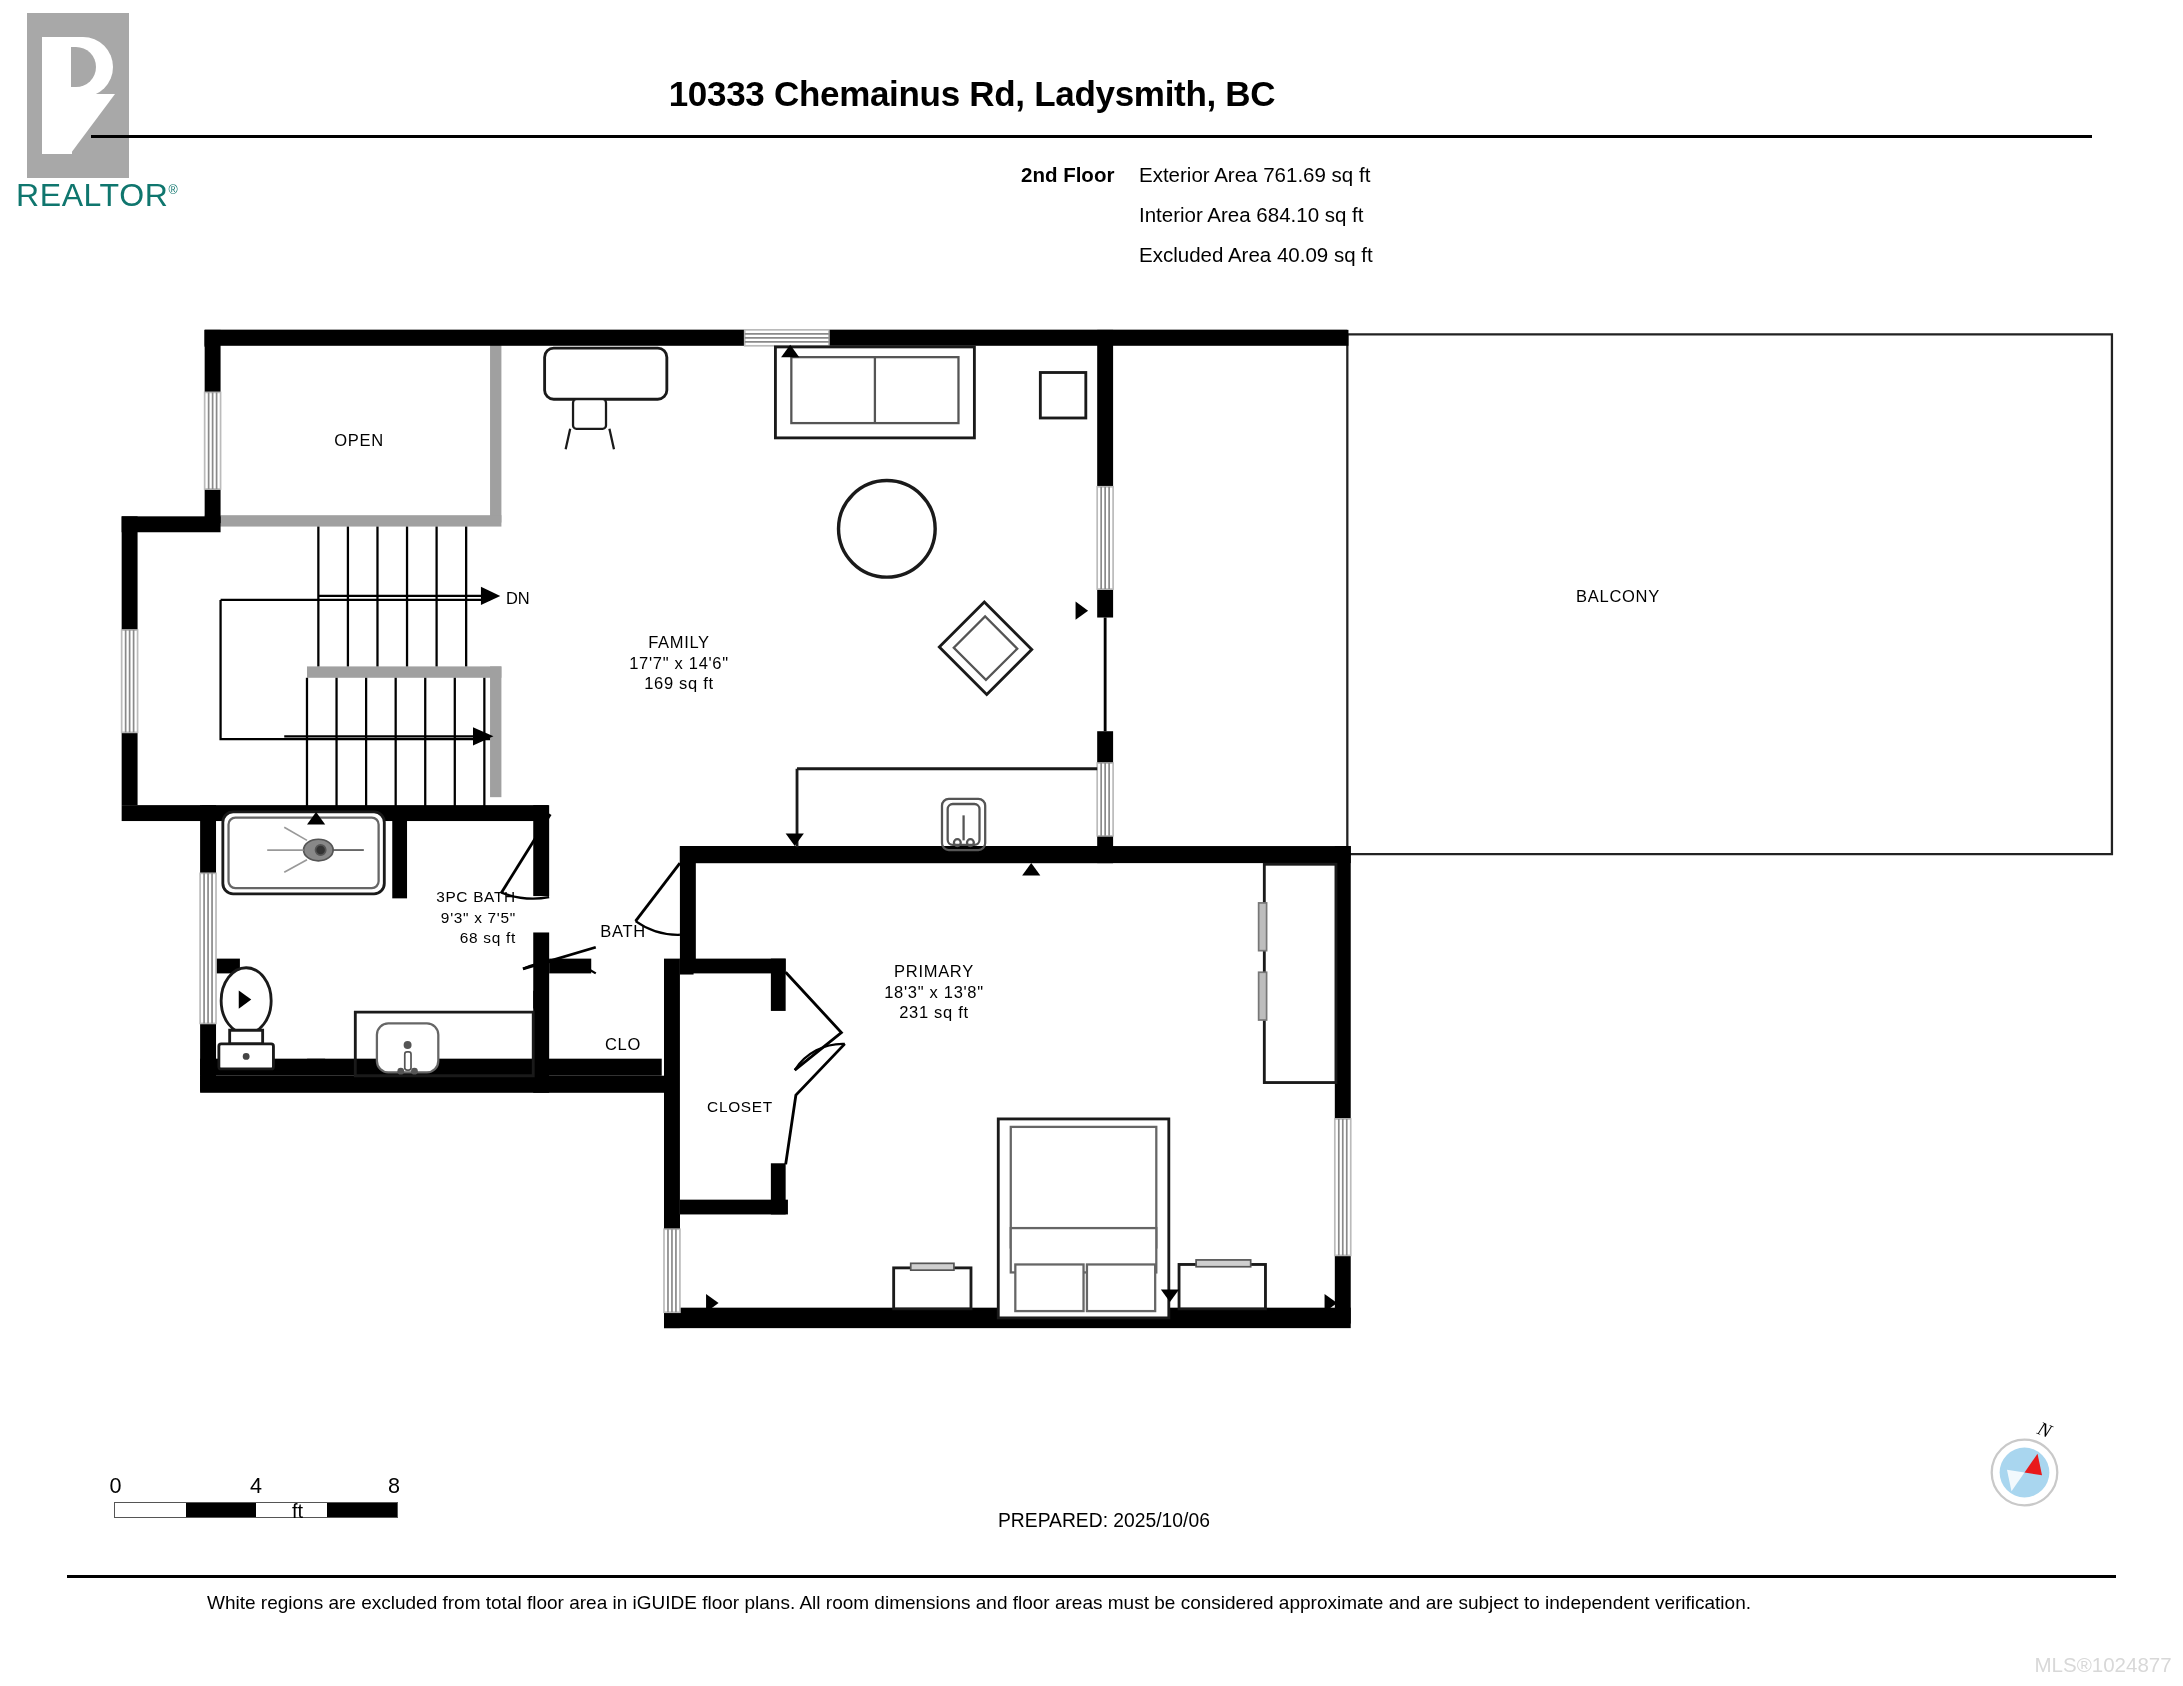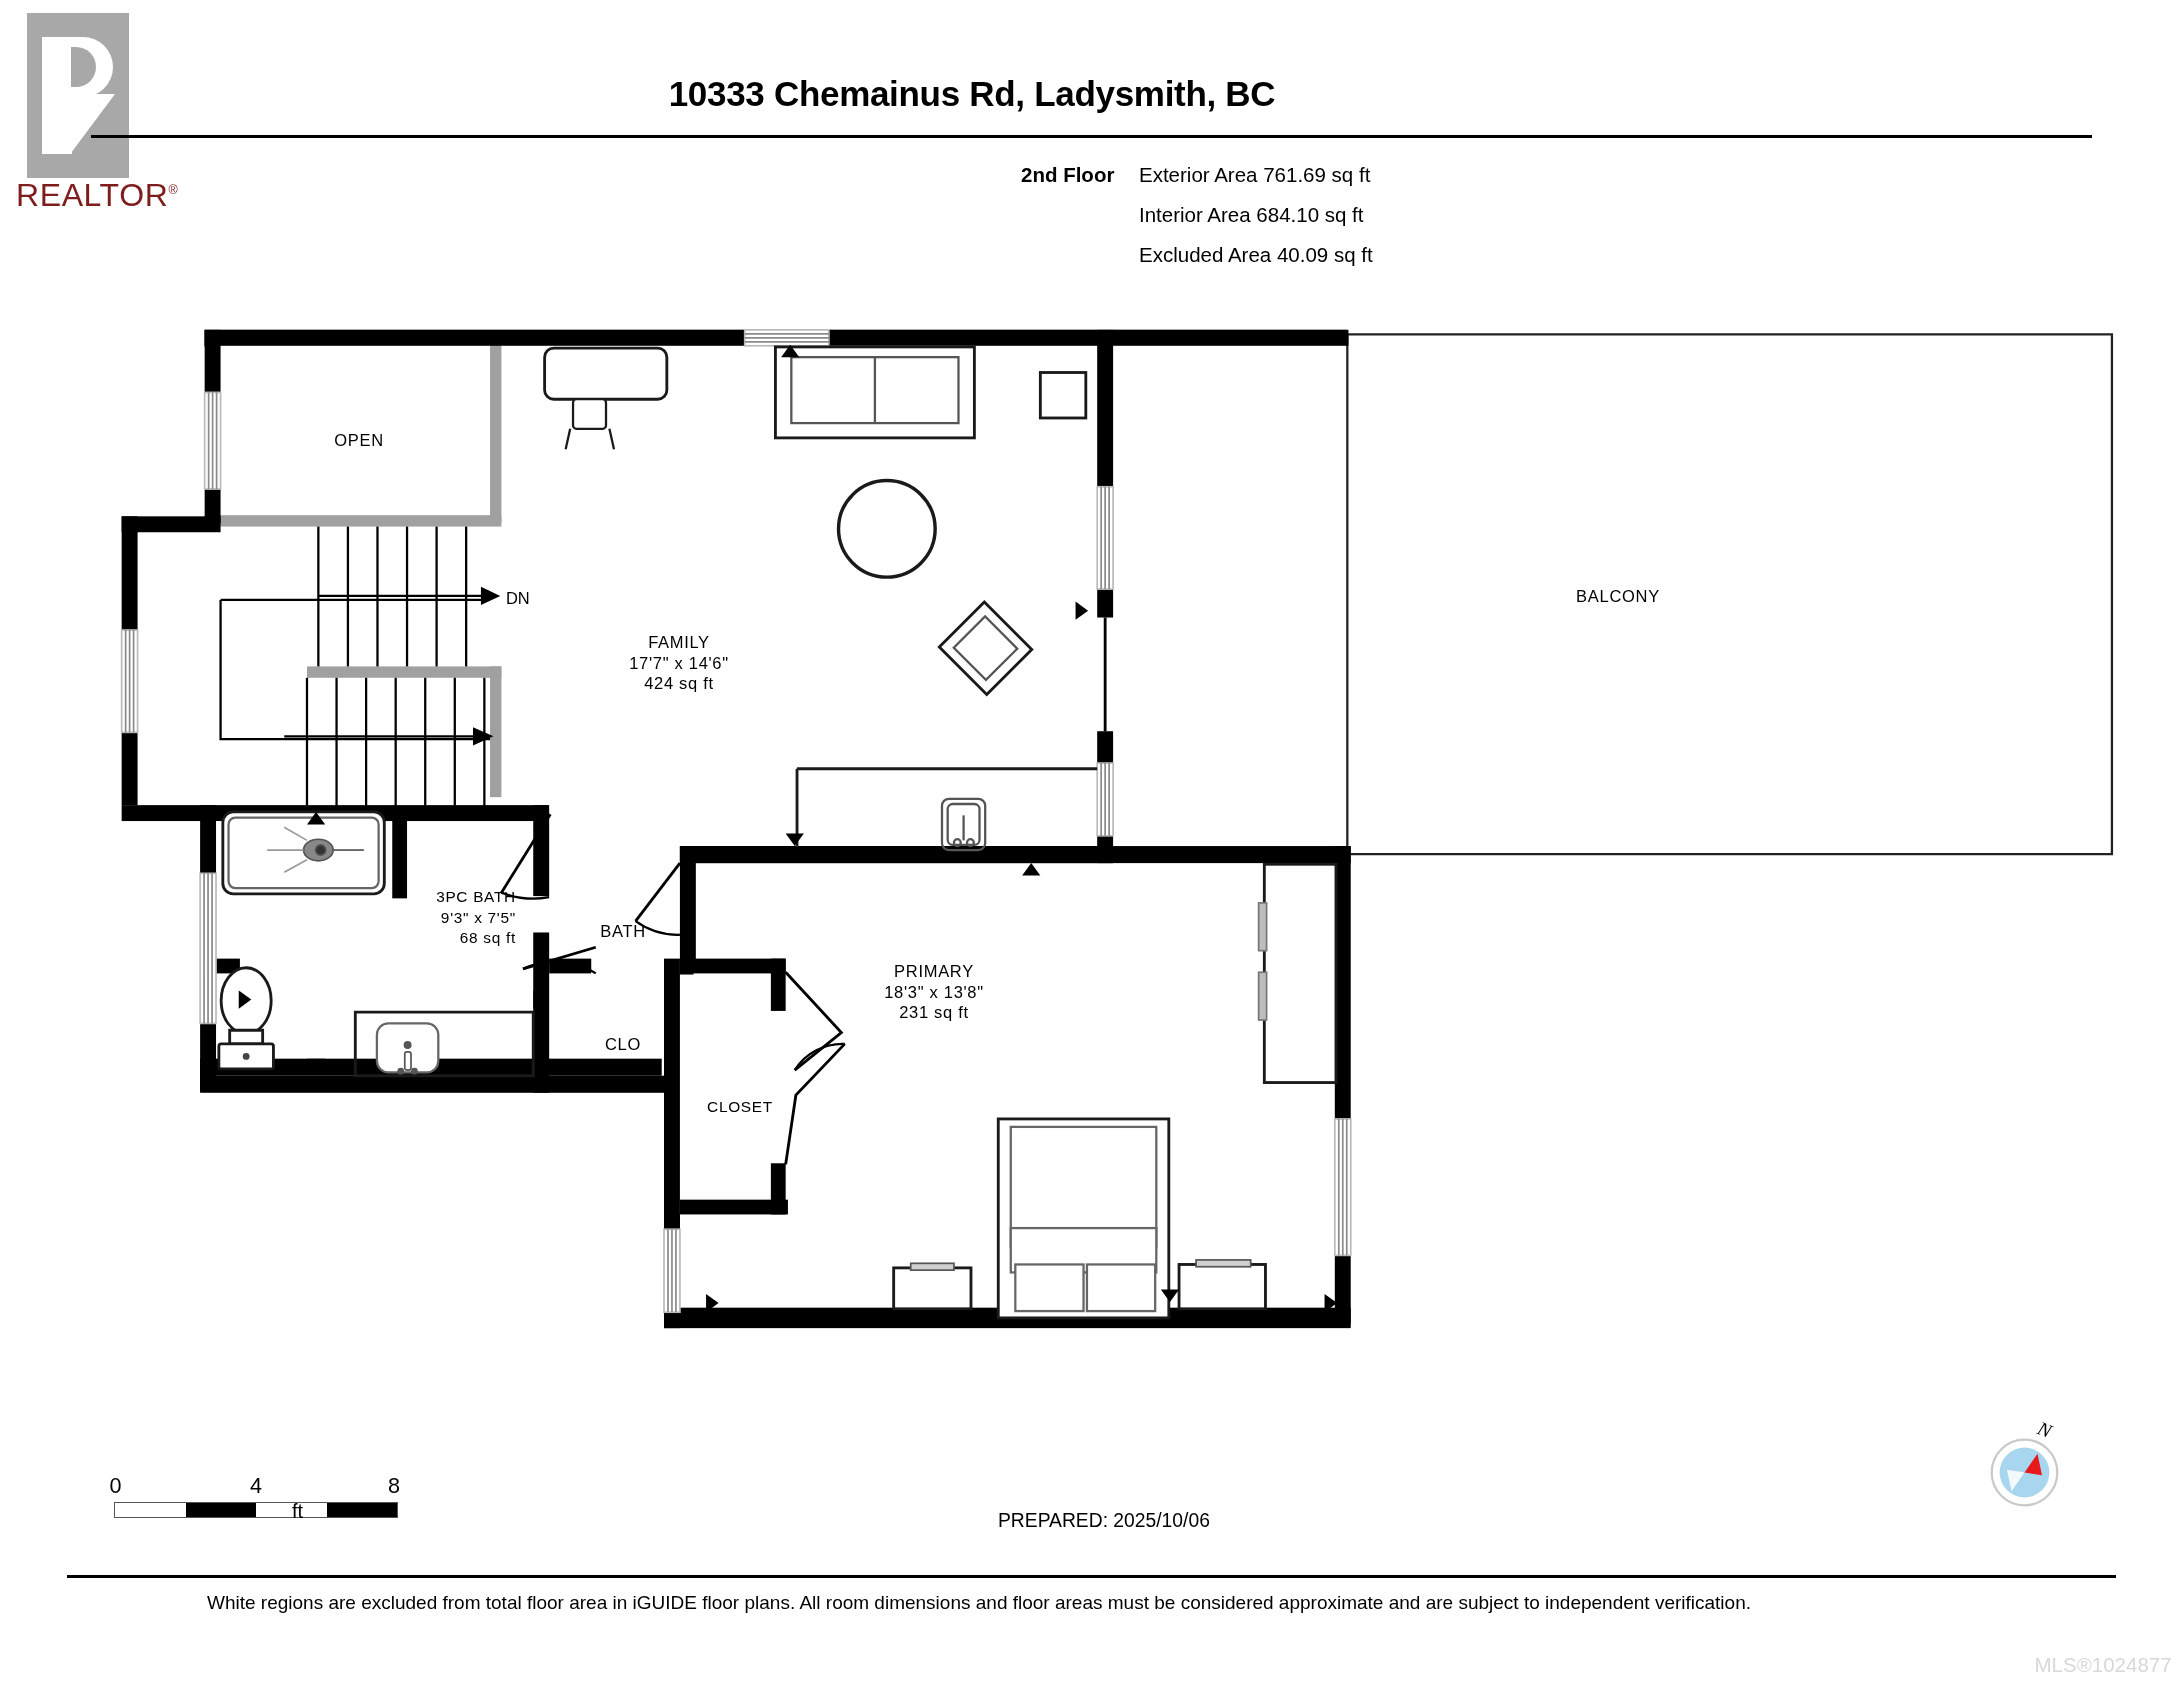--- a/index.html
+++ b/index.html
@@ -66,21 +66,21 @@
     border-left: 0px solid transparent;
     border-top: 59px solid #ffffff;
     border-right: 44px solid transparent;
   }
   #realtor-logo .rword {
     position: absolute;
     left: 0px;
     top: 164px;
     font-size: 32px;
     letter-spacing: 0.6px;
-    color: #7f1d1d;
+    color: #0f766e;
     font-family: "Liberation Sans", sans-serif;
     white-space: nowrap;
   }
   #realtor-logo .rword sup { font-size: 12.5px; vertical-align: super; }
 
   #header-title {
     position: absolute;
     left: 0;
     top: 74px;
     width: 1944px;
@@ -526,21 +526,21 @@
 
 </svg>
 
 <div class="room-label" style="left:359px; top:430px;">
   <div class="name">OPEN</div>
 </div>
 
 <div class="room-label" style="left:679px; top:632px;">
   <div class="name">FAMILY</div>
   <div>17'7" x 14'6"</div>
-  <div>424 sq ft</div>
+  <div>169 sq ft</div>
 </div>
 
 <div class="room-label" style="left:1618px; top:586px;">
   <div class="name">BALCONY</div>
 </div>
 
 <div class="room-label small" style="left:476px; top:887px;">
   <div class="name">3PC BATH</div>
   <div>9'3" x 7'5"</div>
   <div>68 sq ft</div>

